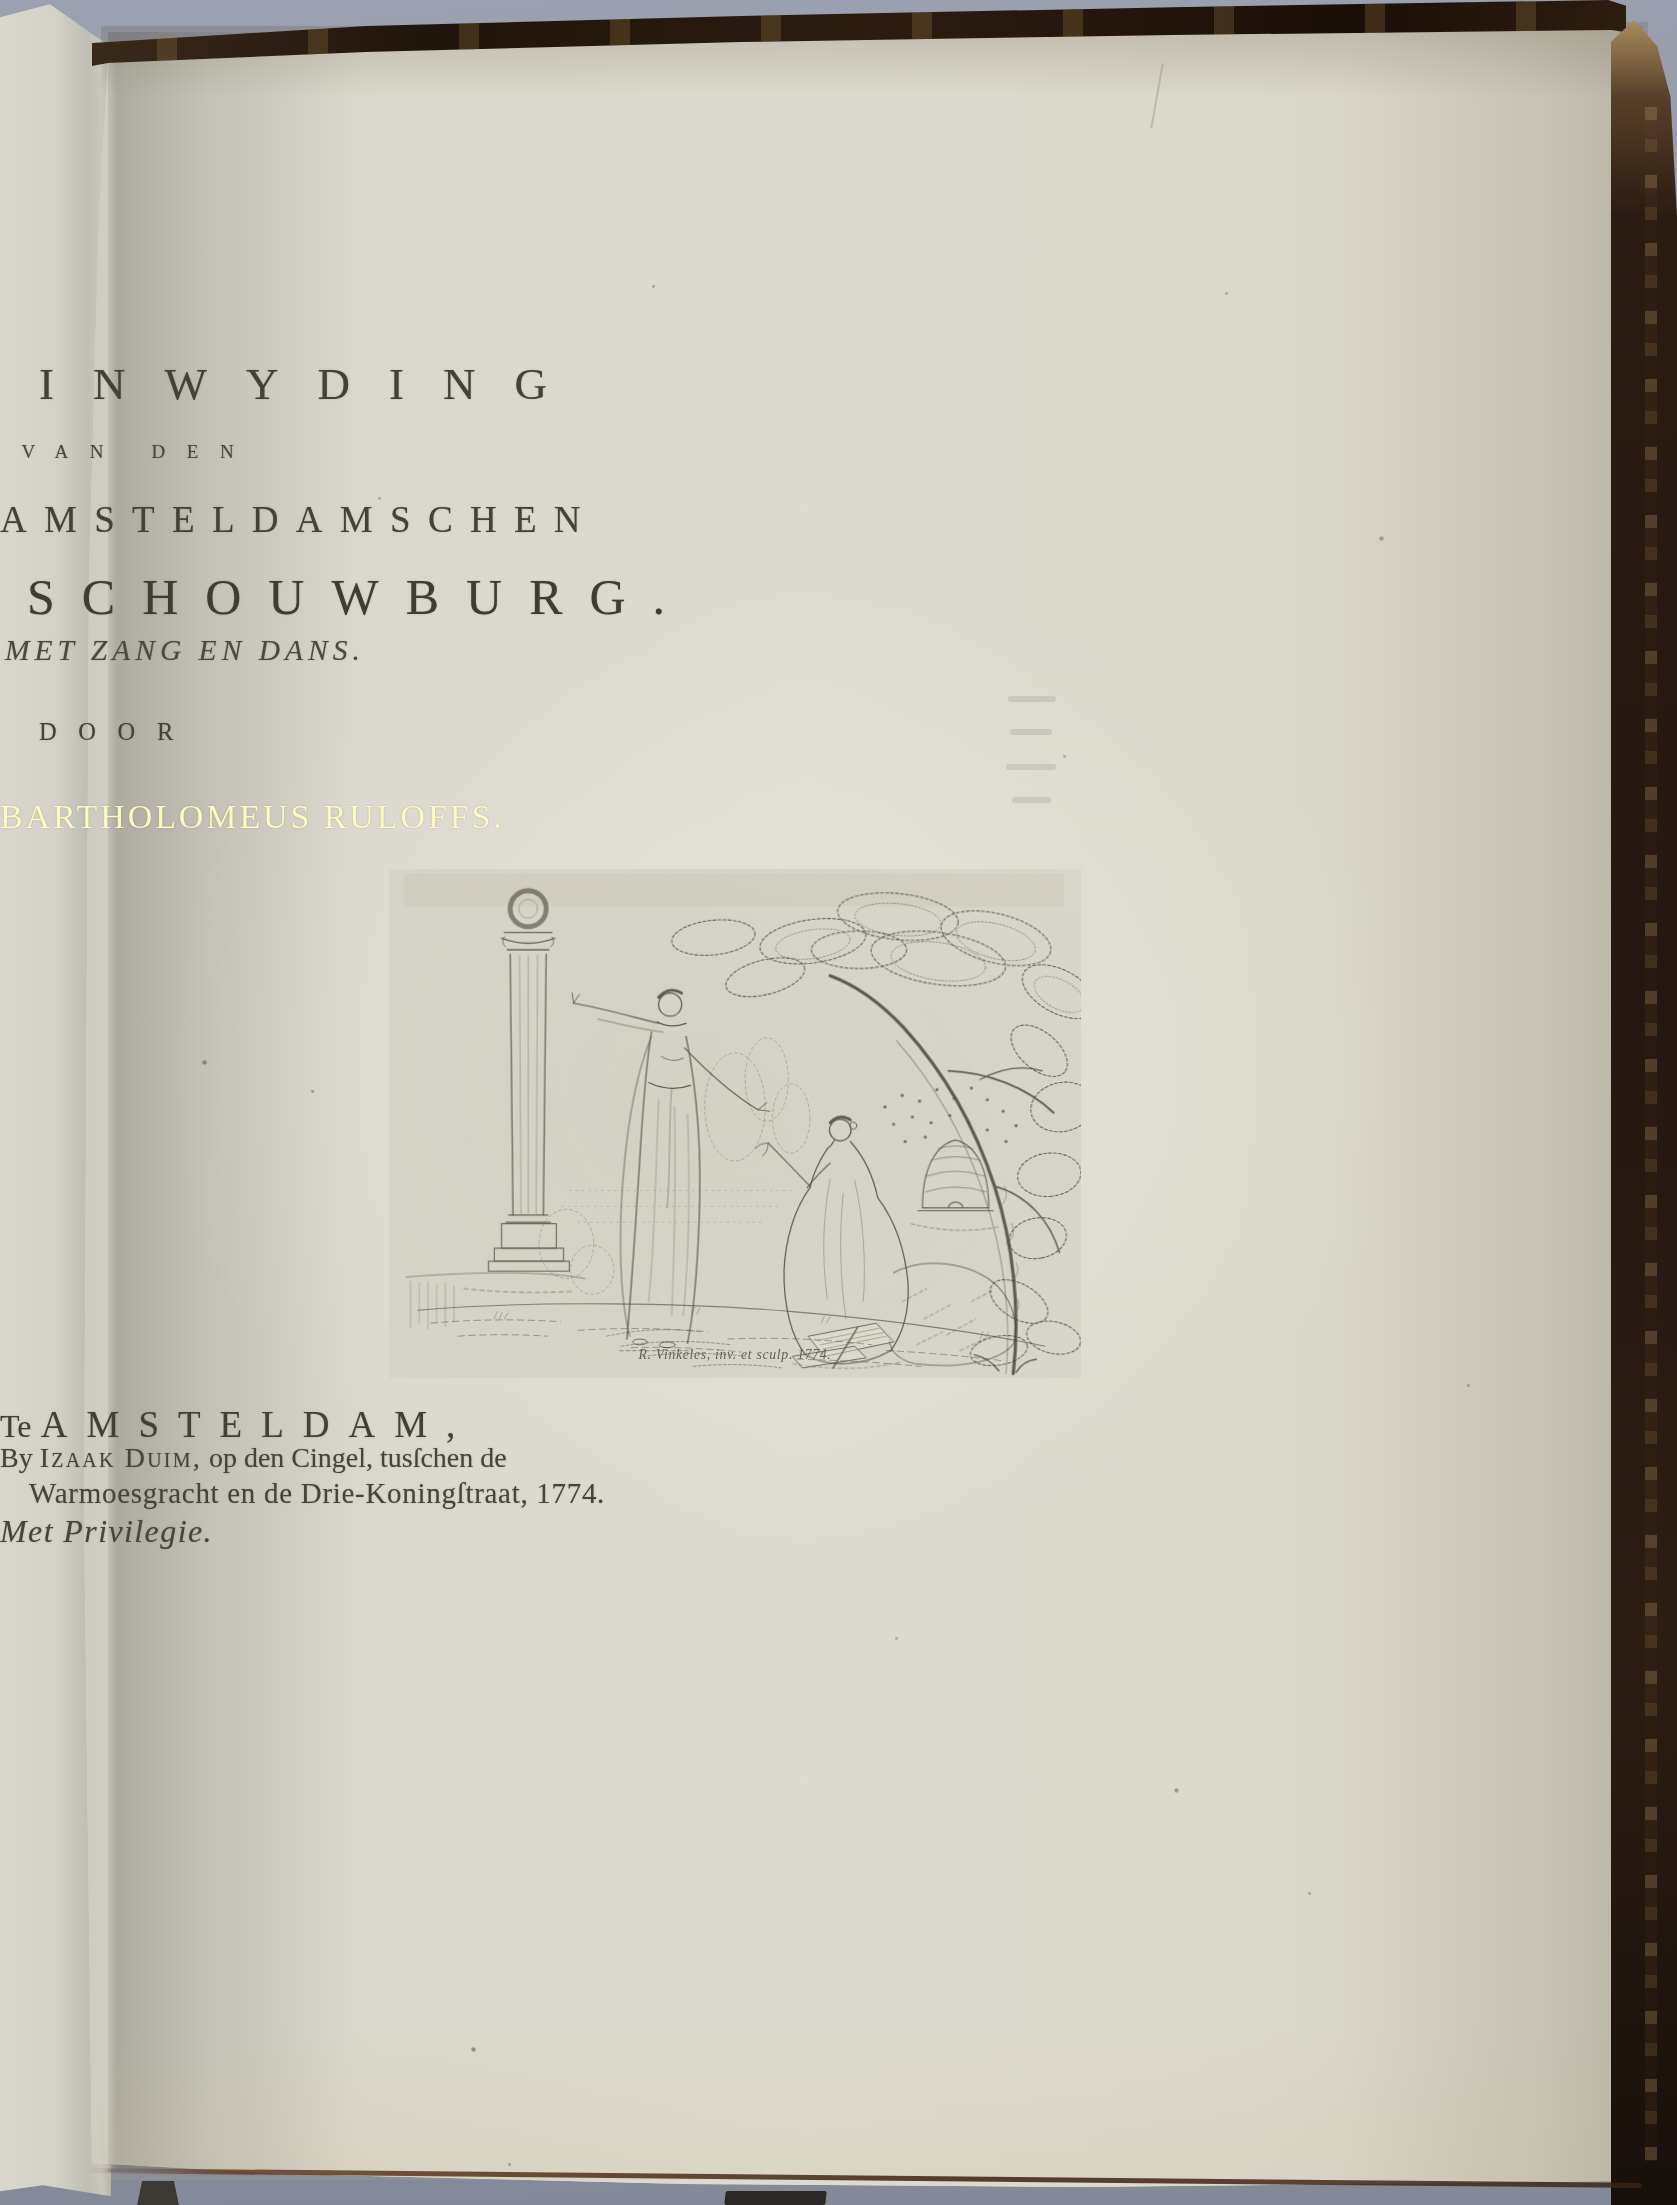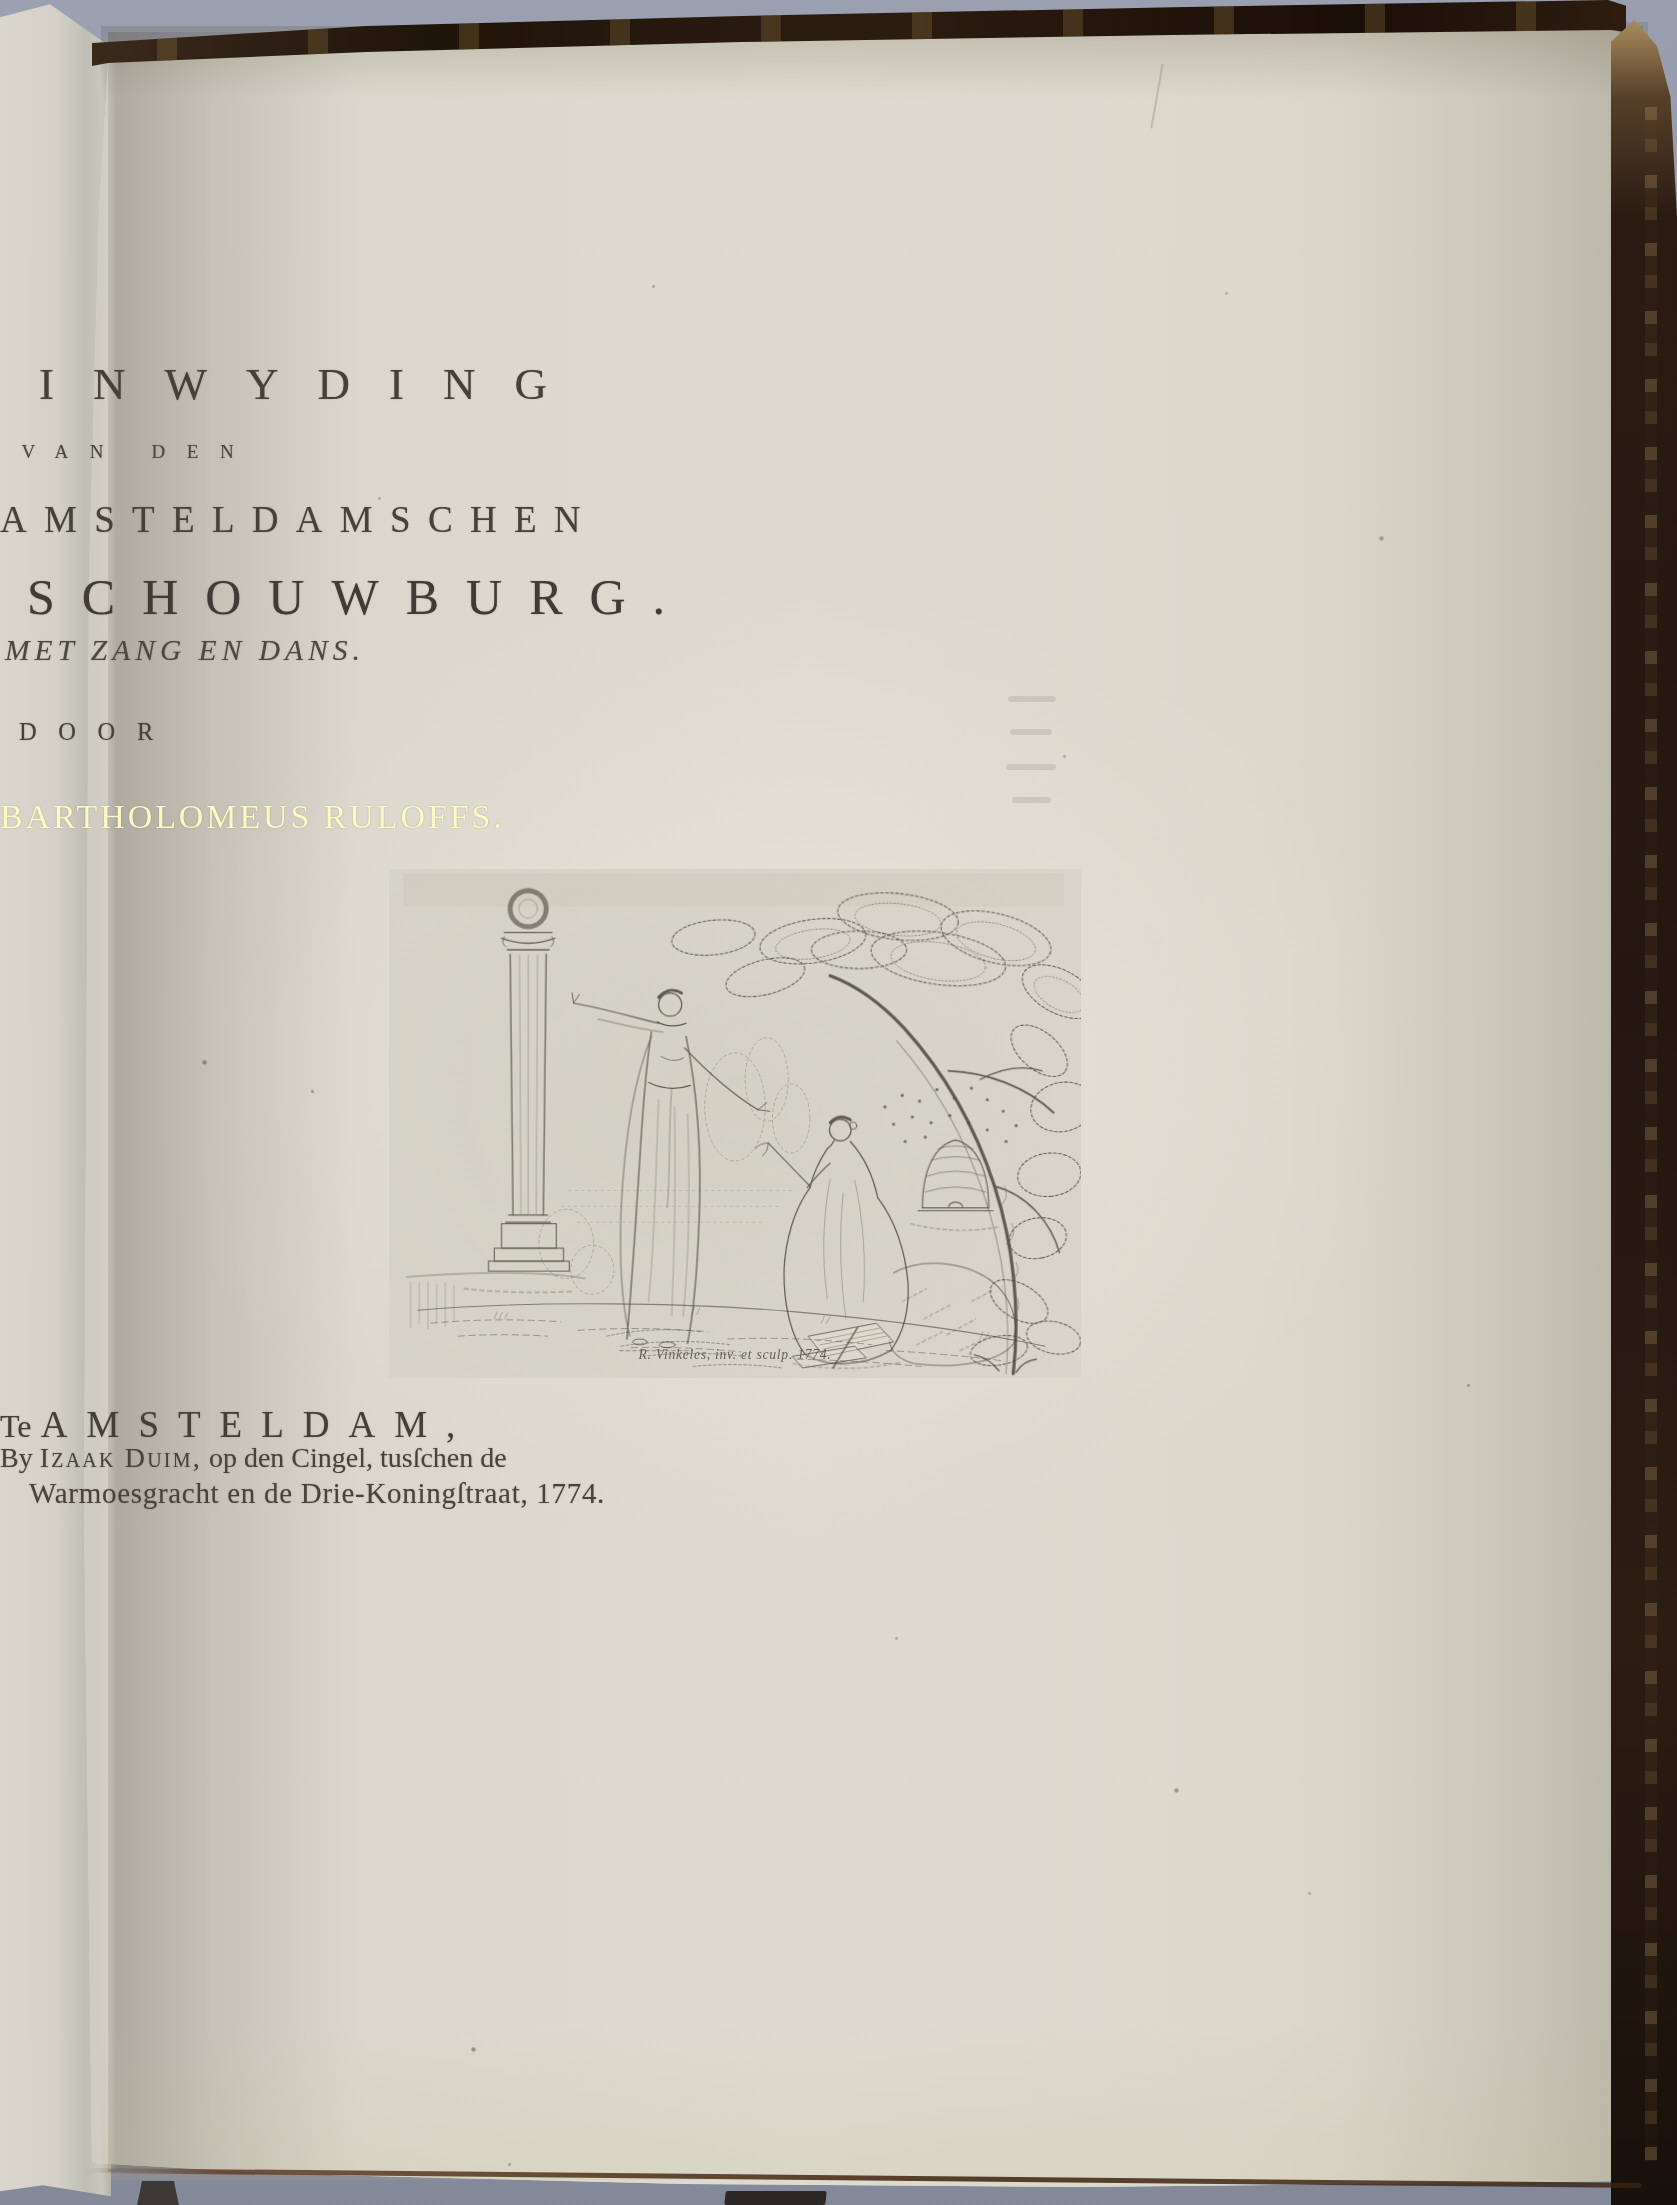--- a/index.html
+++ b/index.html
@@ -76,21 +76,21 @@
   .tline{
     position:absolute; left:0; width:1513px; z-index:5;
     color:#46423a; line-height:1; white-space:nowrap;
     text-shadow:0 0 1.4px rgba(69,63,52,0.40);
   }
   .l-inwyding {top:362px; font-size:45px; letter-spacing:39px; padding-left:39px; color:#45413a;}
   .l-vanden   {top:442px; font-size:19px; letter-spacing:21.6px; padding-left:21.6px; color:#4b473f;}
   .l-amstel   {top:501px; font-size:37px; letter-spacing:17.3px; padding-left:0;}
   .l-schouw   {top:572px; font-size:50px; letter-spacing:27px; padding-left:27px; color:#403c35;}
   .l-subtitle {top:636px; font-size:29.5px; font-style:italic; letter-spacing:5px; padding-left:5px; color:#4d4941;}
-  .l-door     {top:720px; font-size:24.5px; letter-spacing:21.6px; padding-left:19px;}
+  .l-door     {top:720px; font-size:24.5px; letter-spacing:21.6px; padding-left:39px;}
   .l-author   {top:800px; font-size:34px; letter-spacing:2.9px; color:#fef9c3;}
   .l-place    {top:1406px; font-size:37px; color:#443f38;}
   .place-te   {font-size:32px;}
   .place-name {letter-spacing:19px;}
   .l-publisher{top:1444px; font-size:28px; color:#48443c;}
   .pub-name   {font-variant:small-caps; letter-spacing:2.2px;}
   .l-address  {top:1479px; font-size:29px; letter-spacing:0.7px; color:#48443c;margin-left:29px;}
   .l-privilege{top:1515px; font-size:32px; font-style:italic; letter-spacing:1.4px; color:#4a453c;}
   
   .plate{
@@ -327,20 +327,21 @@
           <path d="M302 648 q64 -14 132 -6 M322 662 q72 -12 152 -2 M352 676 q72 -8 142 0 M422 690 q62 -6 122 2"></path>
         </g>
       </g>
     </svg>
   </div>
   <div class="signature">R. Vinkeles, inv. et sculp. 1774.</div>
 
   <div class="tline l-place"><span class="place-te">Te</span> <span class="place-name">AMSTELDAM,</span></div>
   <div class="tline l-publisher"><span>By</span> <span class="pub-name">Izaak Duim,</span> <span>op den Cingel, tusſchen de</span></div>
   <div class="tline l-address">Warmoesgracht en de Drie-Koningſtraat, 1774.</div>
+  <div class="tline l-privilege">Met Privilegie.</div>
 
   <div class="specks"></div>
   <div class="scratch"></div>
   <div class="showthrough st1"></div>
   <div class="showthrough st2"></div>
   <div class="showthrough st3"></div>
   <div class="showthrough st4"></div>
 
 </div>
 

